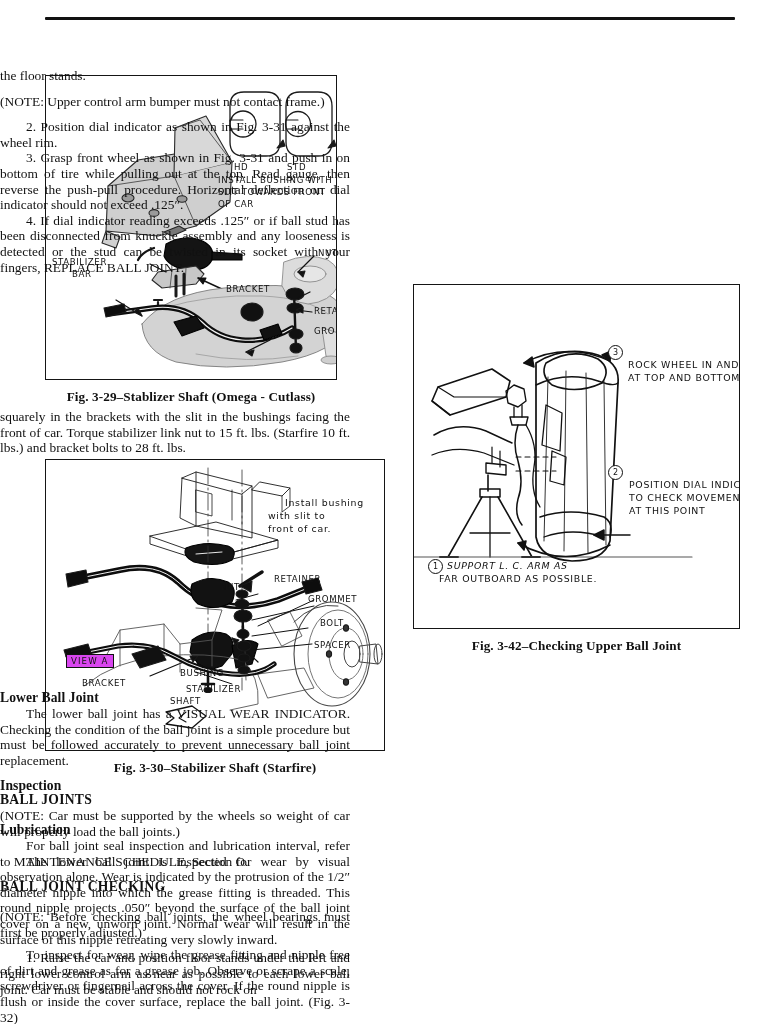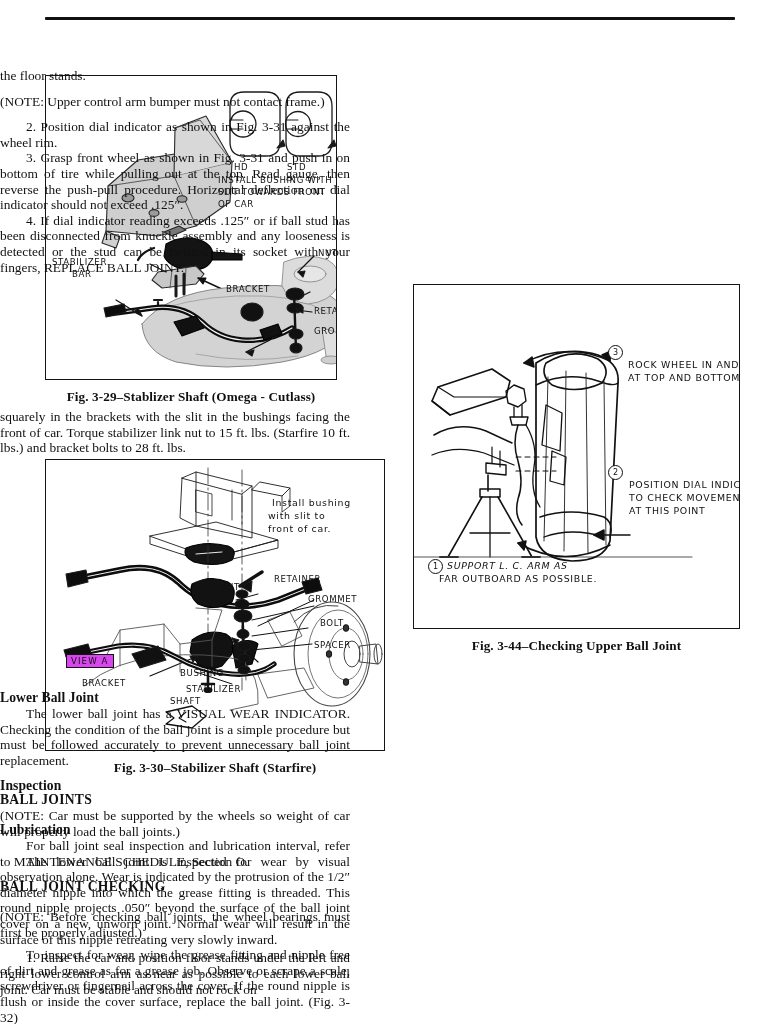--- a/index.html
+++ b/index.html
@@ -316,21 +316,21 @@
 
         <path d="M190 140 L212 134" stroke="#111" stroke-width="1"></path>
         <path d="M212 166 L268 140" stroke="#111" stroke-width="1"></path>
         <path d="M206 160 L268 146" stroke="#111" stroke-width="1"></path>
         <path d="M206 176 L262 168" stroke="#111" stroke-width="1"></path>
         <path d="M206 190 L266 184" stroke="#111" stroke-width="1"></path>
         <path d="M150 212 L186 224" stroke="#111" stroke-width="1"></path>
       </g>
     </svg>
 
-    <div class="callout big" style="left:226px;top:37px;">Install bushing</div>
+    <div class="callout big" style="left:239px;top:37px;">Install bushing</div>
     <div class="callout big" style="left:222px;top:50px;">with slit to</div>
     <div class="callout big" style="left:222px;top:63px;">front of car.</div>
 
     <div class="viewa" style="left:20px;top:194px;">VIEW A</div>
     <div class="callout" style="left:36px;top:218px;">BRACKET</div>
     <div class="callout" style="left:134px;top:208px;text-align:center;">BUSHING</div>
 
     <div class="callout" style="left:174px;top:122px;">NUT</div>
     <div class="callout" style="left:228px;top:114px;">RETAINER</div>
     <div class="callout" style="left:262px;top:134px;">GROMMET</div>
@@ -406,21 +406,21 @@
 
     <div class="num-circle" style="left:194px;top:180px;">2</div>
     <div class="callout big" style="left:215px;top:194px;">POSITION DIAL INDICATOR</div>
     <div class="callout big" style="left:215px;top:207px;">TO CHECK MOVEMENT</div>
     <div class="callout big" style="left:215px;top:220px;">AT THIS POINT</div>
 
     <div class="num-circle" style="left:14px;top:274px;">1</div>
     <div class="callout big" style="left:33px;top:275px;font-style:italic;">SUPPORT L. C. ARM AS</div>
     <div class="callout big" style="left:25px;top:288px;text-align:right;">FAR OUTBOARD AS POSSIBLE.</div>
   </div>
-  <div class="figcaption">Fig. 3-44–Checking Upper Ball Joint</div>
+  <div class="figcaption">Fig. 3-42–Checking Upper Ball Joint</div>
 </div>
 
 <div class="col" style="top:409px;">
   <p class="body">squarely in the brackets with the slit in the bushings facing the front of car. Torque stabilizer link nut to 15 ft. lbs. (Starfire 10 ft. lbs.) and bracket bolts to 28 ft. lbs.</p>
 </div>
 
 <div class="col" style="top:792px;">
   <h3 class="head-bold caps">BALL JOINTS</h3>
   <div class="sp-14"></div>
   <h3 class="head-bold">Lubrication</h3>

